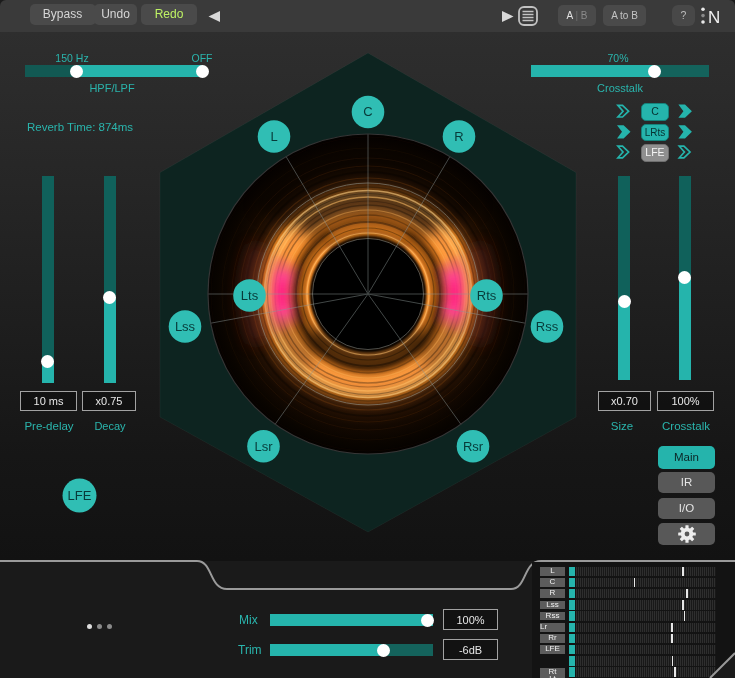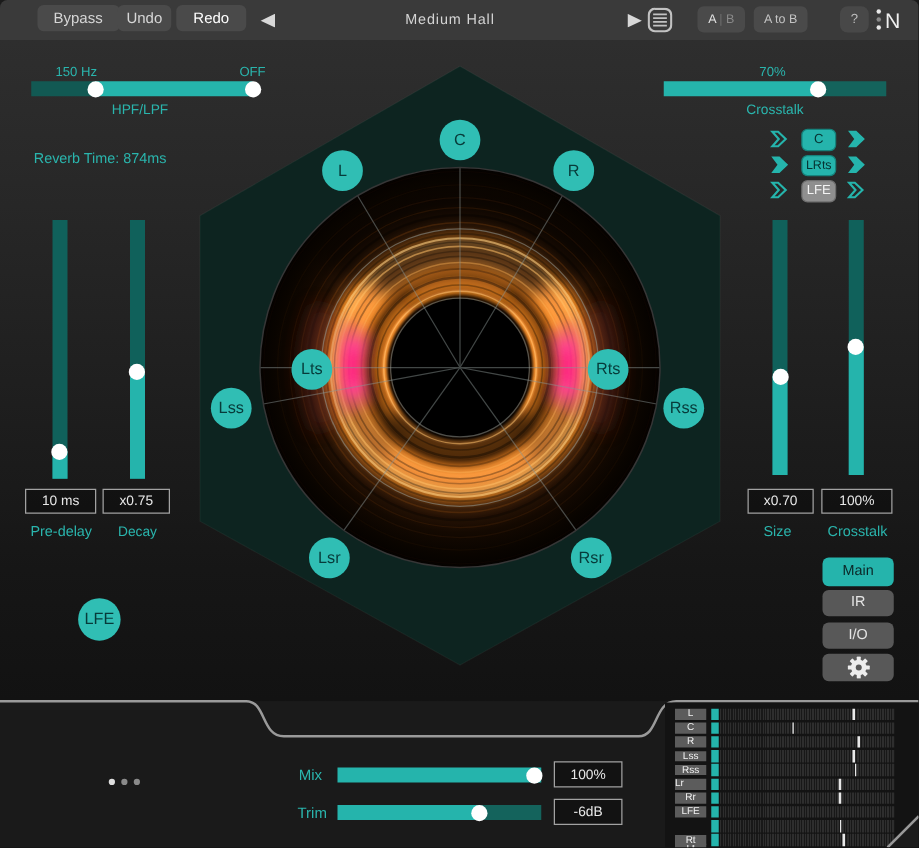--- a/index.html
+++ b/index.html
@@ -16,25 +16,24 @@
   .vfill{position:absolute;width:11.5px;background:#25b4ac;}
   #bottom{position:absolute;left:0;top:561px;width:735px;height:117px;background:#1a1a1a;}
 </style>
 </head>
 <body>
 <div id="app">
 
   <div id="topbar">
     <div class="tbtn" style="left:29.5px;width:66px;">Bypass</div>
     <div class="tbtn" style="left:94px;width:43px;">Undo</div>
-    <div class="tbtn" style="left:141px;width:56px;color:#ffffff;">Redo</div>
+    <div class="tbtn" style="left:141px;width:56px;color:#bef264;">Redo</div>
     <svg style="position:absolute;left:208px;top:10.5px;" width="12" height="11">
         <polygon points="12,0 12,11 0.5,5.5" fill="#d8d8d8"></polygon>
       </svg>
-    <div style="position:absolute;left:290px;top:0;width:140px;height:32px;line-height:32px;text-align:center;color:#d4d4d4;font-size:11.5px;letter-spacing:0.7px;">Medium Hall</div>
     <svg style="position:absolute;left:502px;top:10.5px;" width="12" height="11">
         <polygon points="0,0 0,11 11.5,5.5" fill="#d8d8d8"></polygon>
       </svg>
     <svg style="position:absolute;left:518px;top:6px;" width="20" height="20">
       <rect x="1" y="1" width="18" height="18" rx="5" fill="none" stroke="#c2c2c2" stroke-width="1.8"></rect>
       <line x1="4.5" y1="5.5" x2="15.5" y2="5.5" stroke="#c2c2c2" stroke-width="1.5"></line>
       <line x1="4.5" y1="8.5" x2="15.5" y2="8.5" stroke="#c2c2c2" stroke-width="1.5"></line>
       <line x1="4.5" y1="11.5" x2="15.5" y2="11.5" stroke="#c2c2c2" stroke-width="1.5"></line>
       <line x1="4.5" y1="14.5" x2="15.5" y2="14.5" stroke="#c2c2c2" stroke-width="1.5"></line>
     </svg>
@@ -44,21 +43,21 @@
     <svg style="position:absolute;left:699px;top:6px;" width="24" height="20">
       <circle cx="4" cy="3.2" r="1.8" fill="#e8e8e8"></circle>
       <circle cx="4" cy="9.6" r="1.8" fill="#8a8a8a"></circle>
       <circle cx="4" cy="16" r="1.8" fill="#e8e8e8"></circle>
       <text x="9" y="16.5" font-size="17" fill="#f0f0f0" font-family="Liberation Sans">N</text>
     </svg>
   </div>
 
   <div id="main"></div>
 
-  <div class="lbl" style="left:31px;top:52px;width:60px;">150 Hz</div>
+  <div class="lbl" style="left:42px;top:52px;width:60px;">150 Hz</div>
   <div class="lbl" style="left:172px;top:52px;width:60px;">OFF</div>
   <div class="hsl-track" style="left:25px;top:65px;width:51px;background:#125953;"></div>
   <div class="hsl-track" style="left:76px;top:65px;width:126px;background:#25b4ac;"></div>
   <div class="handle" style="left:70px;top:64.5px;"></div>
   <div class="handle" style="left:196px;top:64.5px;"></div>
   <div class="lbl" style="left:82px;top:82px;width:60px;font-size:11px;">HPF/LPF</div>
   <div class="lbl" style="left:27px;top:120.5px;width:160px;text-align:left;font-size:11.5px;">Reverb Time: 874ms</div>
 
   <div class="lbl" style="left:588px;top:52px;width:60px;">70%</div>
   <div class="hsl-track" style="left:531px;top:65px;width:123px;background:#25b4ac;"></div>

